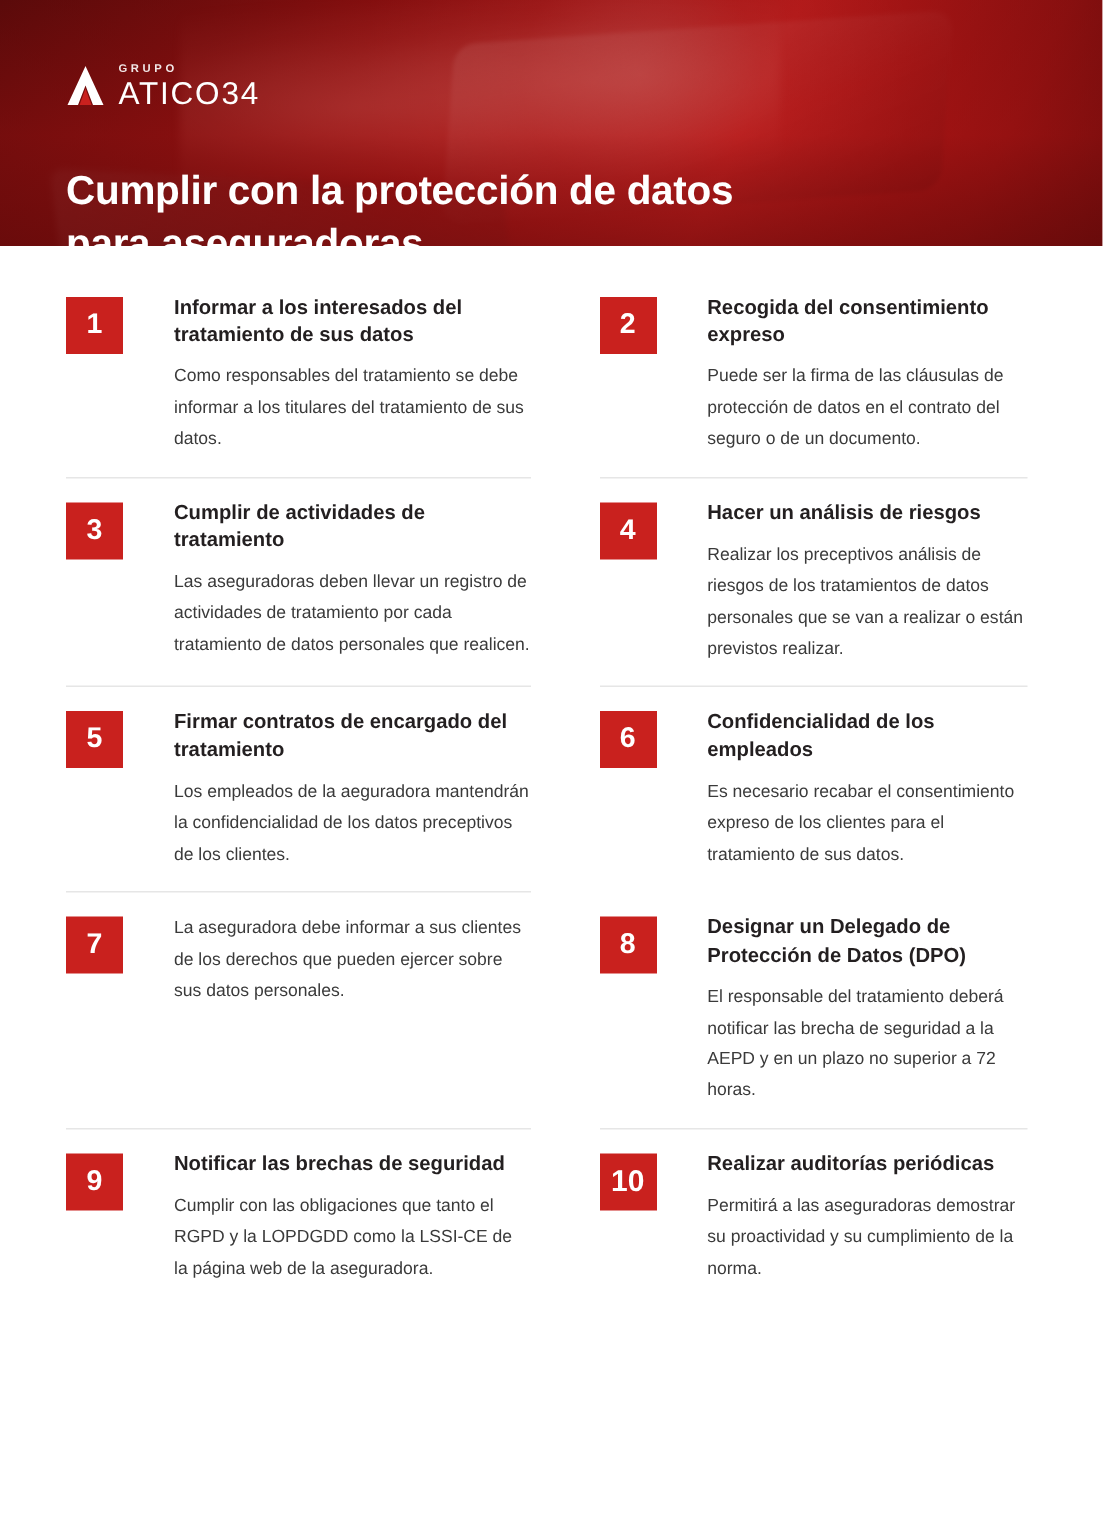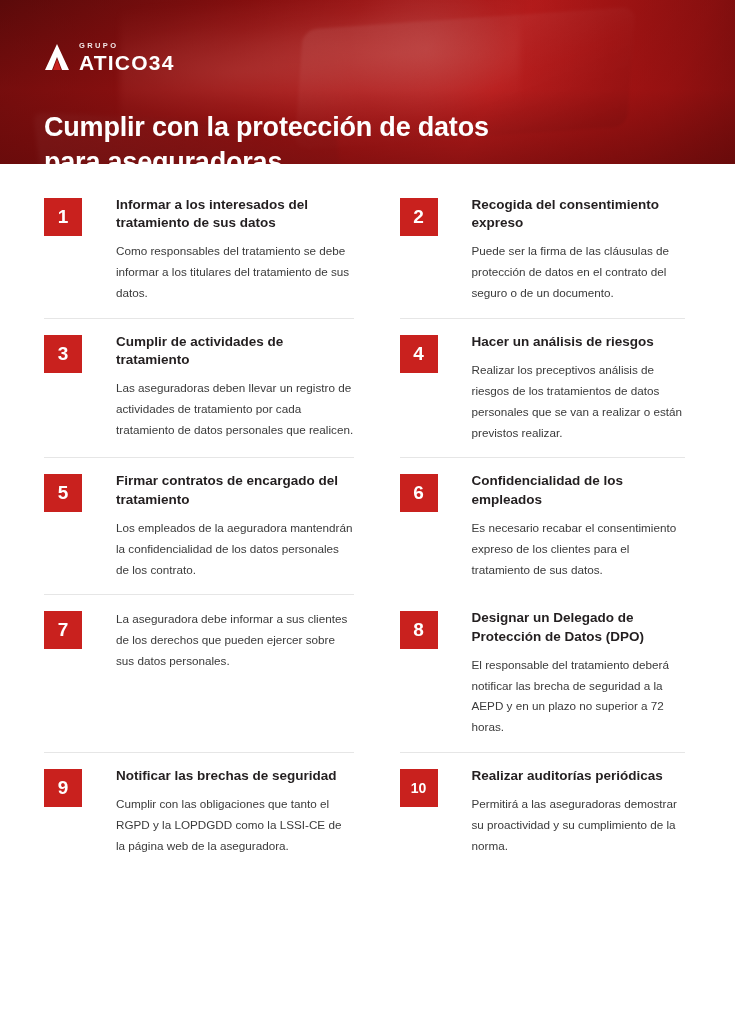--- a/index.html
+++ b/index.html
@@ -95,21 +95,21 @@
     letter-spacing: 2.4px;
     color: #ffffff;
     opacity: 0.9;
     font-weight: 700;
     margin-bottom: 2px;
   }
   .logo-name {
     font-size: 21px;
     letter-spacing: 1.2px;
     color: #ffffff;
-    font-weight: 700;
+    font-weight: 400;
   }
 
   .header-title {
     position: absolute;
     left: 44px;
     top: 92px;
     width: 620px;
     color: #ffffff;
     font-size: 27px;
     font-weight: 700;
@@ -149,21 +149,21 @@
     background: #c9211e;
     color: #ffffff;
     font-size: 19px;
     font-weight: 700;
     display: flex;
     align-items: center;
     justify-content: center;
     margin-top: 2px;
   }
   .num.wide {
-    font-size: 14px;
+    font-size: 20px;
   }
   .item-body {
     flex: 1 1 auto;
     margin-left: 22px;
   }
   .item-title {
     font-size: 13.5px;
     font-weight: 700;
     color: #231f20;
     line-height: 1.35;
@@ -281,21 +281,21 @@
           <div class="divider-line"></div>
         </div>
     </div>
 
     <div class="row">
       <div class="col">
         <div class="item">
           <div class="num">5</div>
           <div class="item-body">
             <p class="item-title">Firmar contratos de encargado del tratamiento</p>
-            <p class="item-text">Los empleados de la aeguradora mantendrán la confidencialidad de los datos personales de los contrato.</p>
+            <p class="item-text">Los empleados de la aeguradora mantendrán la confidencialidad de los datos preceptivos de los clientes.</p>
           </div>
         </div>
       </div>
       <div class="col right">
         <div class="item">
           <div class="num">6</div>
           <div class="item-body">
             <p class="item-title">Confidencialidad de los empleados</p>
             <p class="item-text">Es necesario recabar el consentimiento expreso de los clientes para el tratamiento de sus datos.</p>
           </div>

